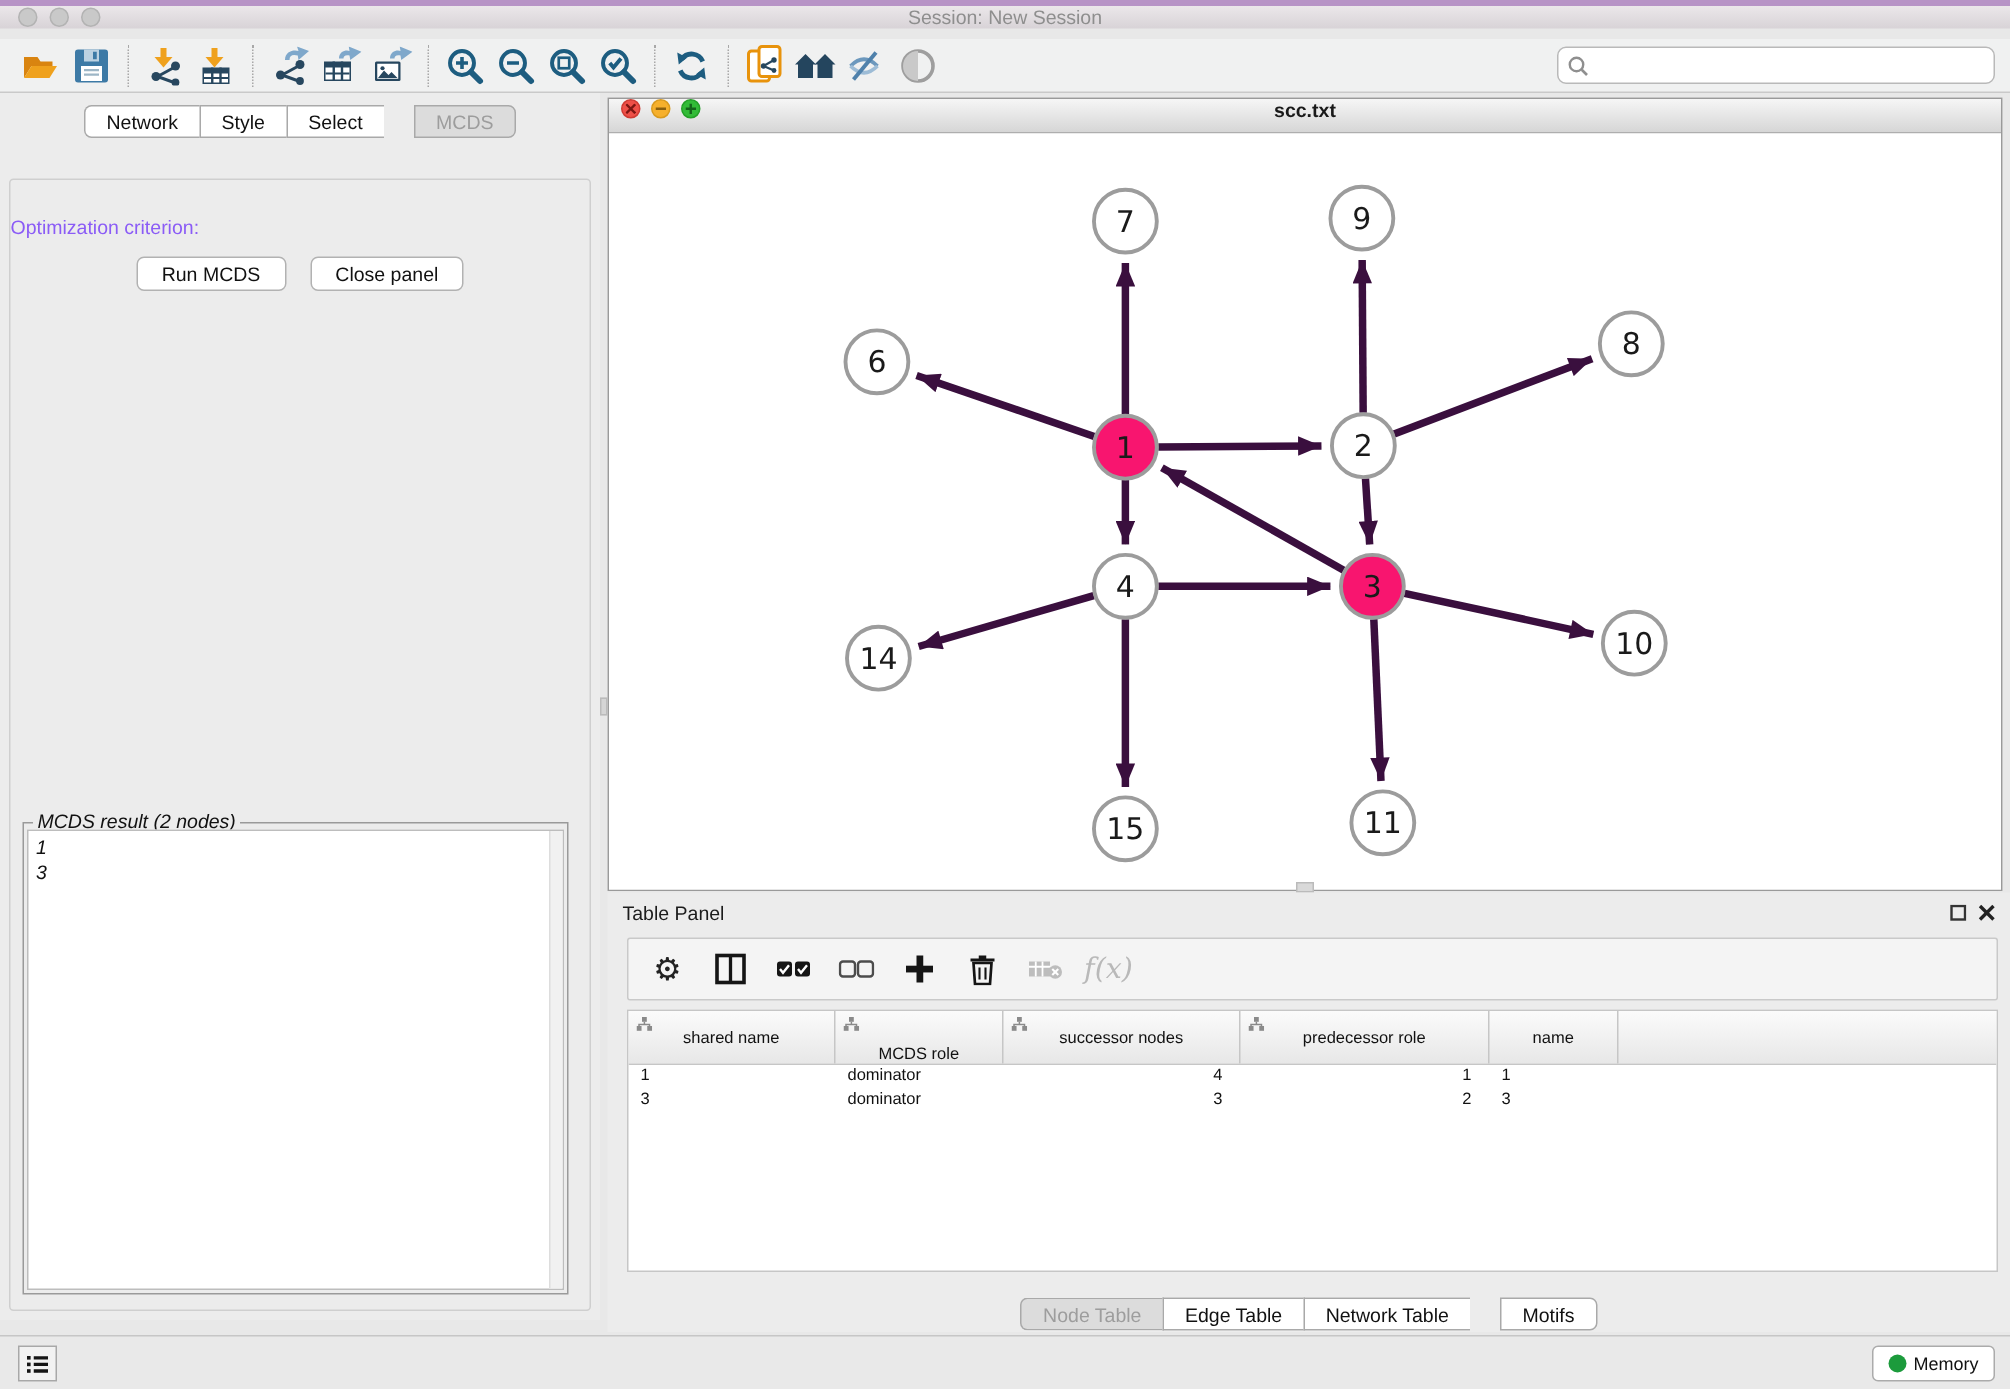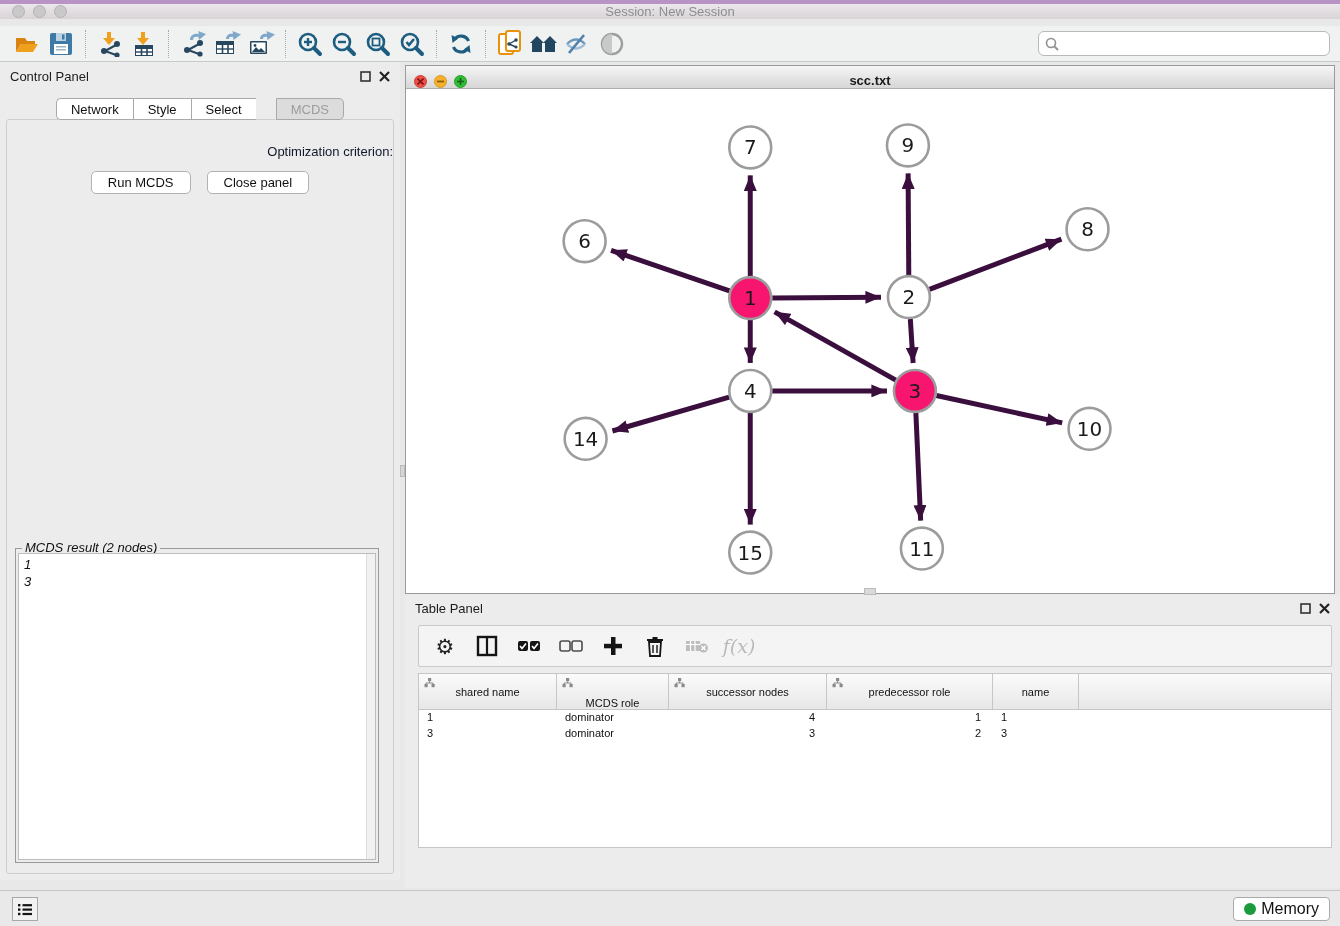--- a/index.html
+++ b/index.html
@@ -30,41 +30,41 @@
   .panel-title { font-size:13px; color:#1c1c1c; flex:1; }
   .panel-ctrl { display:flex; gap:8px; align-items:center; }
   .cp-tabs { display:flex; justify-content:center; height:22px; margin-top:8px; position:relative; z-index:2; }
   .cp-tabs .tab, .tp-tabs .tab { font-size:13px; padding:2px 14px; background:#fff; border:1px solid #a9a9a9;
     border-right:none; color:#111; display:flex; align-items:center; cursor:default; }
   .cp-tabs .tab:first-child, .tp-tabs .tab:first-child { border-radius:5px 0 0 5px; }
   .cp-tabs .tab:last-child, .tp-tabs .tab:last-child { border-radius:0 5px 5px 0; border-right:1px solid #a9a9a9;margin-left:20px; }
   .cp-tabs .tab.sel, .tp-tabs .tab.sel { background:#dcdcdc; color:#9d9d9d; }
   .cp-body { position:absolute; left:6px; right:6px; top:57px; bottom:6px;
     background:#ececec; border:1px solid #cfcfcf; border-radius:3px; }
-  .opt-label { text-align:right; font-size:13px; color:#0f172a; margin-top:24px; }
+  .opt-label { text-align:left; font-size:13px; color:#8b5cf6; margin-top:24px; }
   .selectbox { position:relative; margin:10px auto 0; width:310px; height:23px; background:#fff;
     border:1px solid #b2b2b2; border-radius:5px; font-size:13px; display:flex; align-items:center;
     padding-left:10px; color:#111; }
   .selectbox .chev { position:absolute; right:6px; top:3px; }
   .btn-row { display:flex; justify-content:center; gap:16px; margin-top:12px; }
   .mac-btn { height:23px; background:#fff; border:1px solid #b2b2b2; border-radius:5px;
     font-size:13px; padding:0 16px; color:#111; display:flex; align-items:center; }
   .result-box { position:absolute; left:8px; right:14px; top:428px; bottom:10px; border:1px solid #9a9a9a;font-style:italic; }
   .result-legend { position:absolute; left:6px; top:-9px; background:#ececec; padding:0 3px; font-size:13px; color:#111; }
   .result-area { position:absolute; left:2px; right:2px; top:4px; bottom:2px; background:#fff;
     border:1px solid #bdbdbd; font-size:13px; color:#111; padding:2px 5px; line-height:17px; }
   .result-scroll { position:absolute; right:0; top:0; bottom:0; width:9px; background:#f1f1f1; border-left:1px solid #ddd; }
 
   
   .right { position:absolute; left:405px; top:62px; width:935px; height:828px; }
 
   .net-window { position:absolute; left:0; top:3px; width:930px; height:529px;
     border:1px solid #9a9a9a; background:#fff; }
   .net-titlebar { height:23px; background:linear-gradient(#f6f6f6,#d6d6d6); border-bottom:1px solid #aeaeae;
-    position:relative; display:flex; align-items:flex-end; }
+    position:relative; display:flex; align-items:flex-start; }
   .net-title { position:absolute; left:0; right:0; text-align:center; font-size:13px; font-weight:bold; color:#1a1a1a; }
   .net-lights { display:flex; gap:7px; margin-left:8px; z-index:1; }
   .nl { width:13px; height:13px; border-radius:50%; display:flex; align-items:center; justify-content:center; }
   .nl svg { display:block; }
   .net-canvas { position:relative; width:928px; height:504px; background:#fff; }
   .net-grip { position:absolute; left:458px; bottom:-2px; width:12px; height:7px; background:#d9d9d9; border:1px solid #bbb; }
 
   
   .table-panel { position:absolute; left:0; top:533px; width:935px; height:293px; background:#ececec; }
   .tp-header { height:26px; display:flex; align-items:center; padding:0 10px; }
@@ -83,21 +83,21 @@
   .td { padding:1px 8px; overflow:hidden; white-space:nowrap; }
   .td.r { text-align:right; padding-right:12px; }
   .tp-tabs { position:absolute; left:0; right:0; top:270px; display:flex; justify-content:center; height:22px; }
 
   
   .statusbar { position:absolute; left:0; top:890px; width:1340px; height:36px; background:#e9e9e9;
     border-top:1px solid #c6c6c6; }
   .sb-left { position:absolute; left:12px; top:6px; width:26px; height:24px; background:#f2f2f2;
     border:1px solid #a8a8a8; display:flex; align-items:center; justify-content:center; }
   .memory-btn { position:absolute; right:10px; top:6px; height:24px; background:#fff; border:1px solid #ababab;
-    border-radius:4px; display:flex; align-items:center; gap:5px; padding:0 10px; font-size:16px; color:#111; }
+    border-radius:4px; display:flex; align-items:center; gap:5px; padding:0 10px; font-size:12px; color:#111; }
   .mem-dot { width:12px; height:12px; border-radius:50%; }
 
   .vdivider { position:absolute; left:400px; top:62px; width:5px; height:828px; background:#e8e8e8; }
   .vdivider .grip { position:absolute; left:0; top:403px; width:5px; height:12px; background:#d5d5d5; border:1px solid #bbb; }
 </style>
 </head>
 <body>
 
 <div class="app">
 
@@ -253,32 +253,20 @@
     <div class="searchbox">
       <svg width="14" height="14">
           <circle cx="6" cy="6" r="4.5" stroke="#8f8f8f" stroke-width="1.6" fill="none"></circle>
           <line x1="9.5" y1="9.5" x2="13" y2="13" stroke="#8f8f8f" stroke-width="1.8"></line>
         </svg>
       <input placeholder="" style="">
     </div>
   </div>
 
   <div class="control-panel">
-    <div class="cp-header">
-      <div class="panel-title">Control Panel</div>
-      <div class="panel-ctrl">
-        <svg width="11" height="11">
-            <rect x="1" y="1" width="9" height="9" stroke="#333" stroke-width="1.6" fill="none"></rect>
-          </svg>
-        <svg width="11" height="11">
-            <line x1="1" y1="1" x2="10" y2="10" stroke="#222" stroke-width="2.2"></line>
-            <line x1="10" y1="1" x2="1" y2="10" stroke="#222" stroke-width="2.2"></line>
-          </svg>
-      </div>
-    </div>
     <div class="cp-tabs" id="cp-tabs">
         <div class="tab">Network</div>
         <div class="tab">Style</div>
         <div class="tab">Select</div>
         <div class="tab sel">MCDS</div>
       </div>
     <div class="cp-body">
       <div class="opt-label">Optimization criterion:</div>
       <div class="btn-row">
         <div class="mac-btn">Run MCDS</div>
@@ -496,20 +484,26 @@
             </div>
             <div class="tr">
               <div class="td l" style="width: 138px;">3</div>
               <div class="td l" style="width: 112px;">dominator</div>
               <div class="td r" style="width: 158px;">3</div>
               <div class="td r" style="width: 166px;">2</div>
               <div class="td l" style="width: 86px;">3</div>
             </div>
           </div>
       </div>
+      <div class="tp-tabs" id="tp-tabs">
+          <div class="tab sel">Node Table</div>
+          <div class="tab">Edge Table</div>
+          <div class="tab">Network Table</div>
+          <div class="tab">Motifs</div>
+        </div>
     </div>
   </div>
 
   <div class="statusbar">
     <div class="sb-left">
       <svg width="16" height="13">
         <rect x="1" y="1" width="2.4" height="2.4" fill="#151515"></rect>
           <line x1="5.5" y1="2.2" x2="15" y2="2.2" stroke="#151515" stroke-width="2.2"></line>
         <rect x="1" y="5.4" width="2.4" height="2.4" fill="#151515"></rect>
           <line x1="5.5" y1="6.6" x2="15" y2="6.6" stroke="#151515" stroke-width="2.2"></line>

